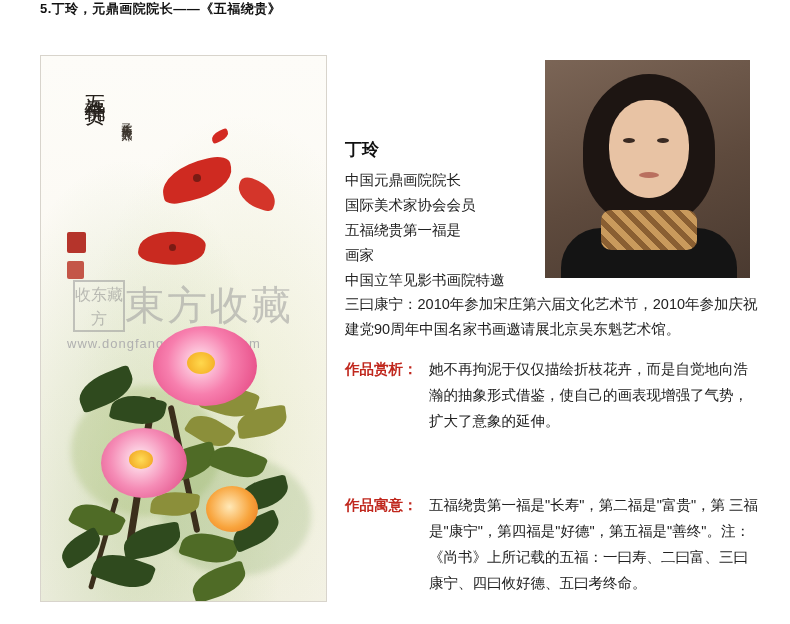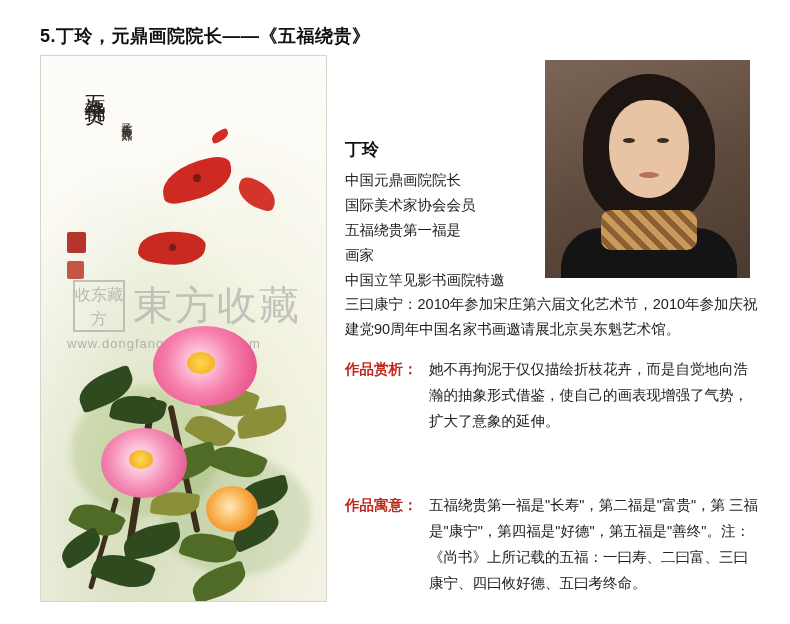--- a/index.html
+++ b/index.html
@@ -15,22 +15,22 @@
     overflow: hidden;
   }
   .page {
     position: relative;
     width: 790px;
     height: 624px;
   }
   .title {
     position: absolute;
     left: 40px;
-    top: 24px;
-    font-size: 18px;
+    top: 0;
+    font-size: 13px;
     font-weight: bold;
     color: #111111;
     letter-spacing: 0.5px;
     white-space: nowrap;
   }
 
   
   .painting {
     position: absolute;
     left: 40px;
@@ -125,21 +125,20 @@
     border: 2px solid #9a9a9a;
     color: #8d8d8d;
     font-family: "DejaVu Serif", serif;
     font-size: 16px;
     line-height: 24px;
     text-align: center;
     padding-top: 1px;
     box-sizing: border-box;
   }
   .wm-text {
-    margin-left: 8px;
     font-family: "DejaVu Serif", serif;
     font-size: 40px;
     color: #9d9d9d;
     letter-spacing: 2px;
   }
   .wm-url {
     position: absolute;
     left: 26px;
     top: 280px;
     font-size: 13px;

